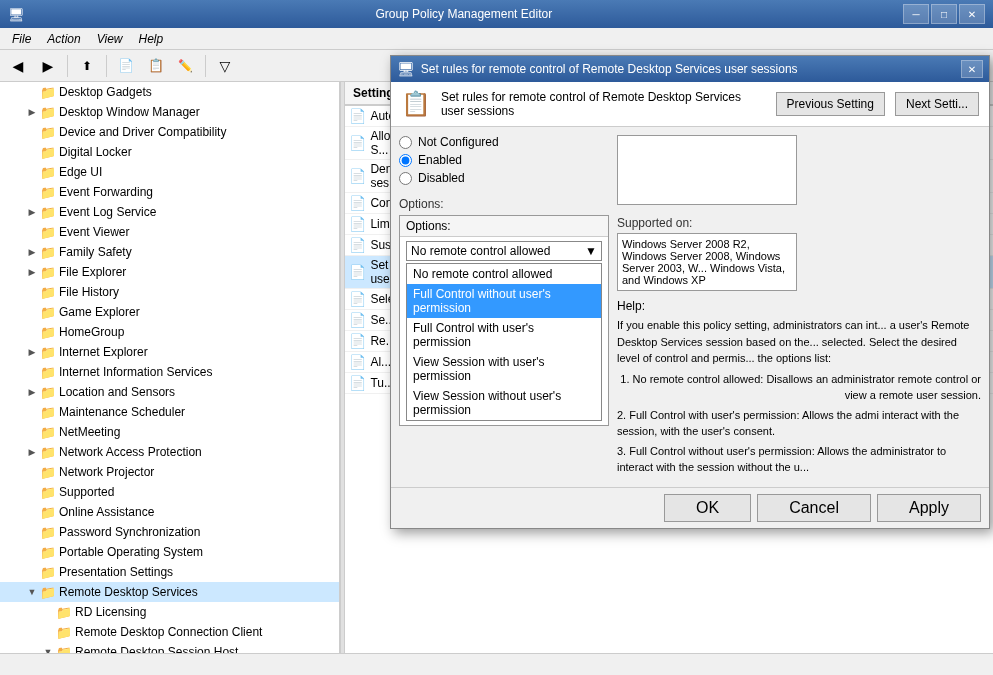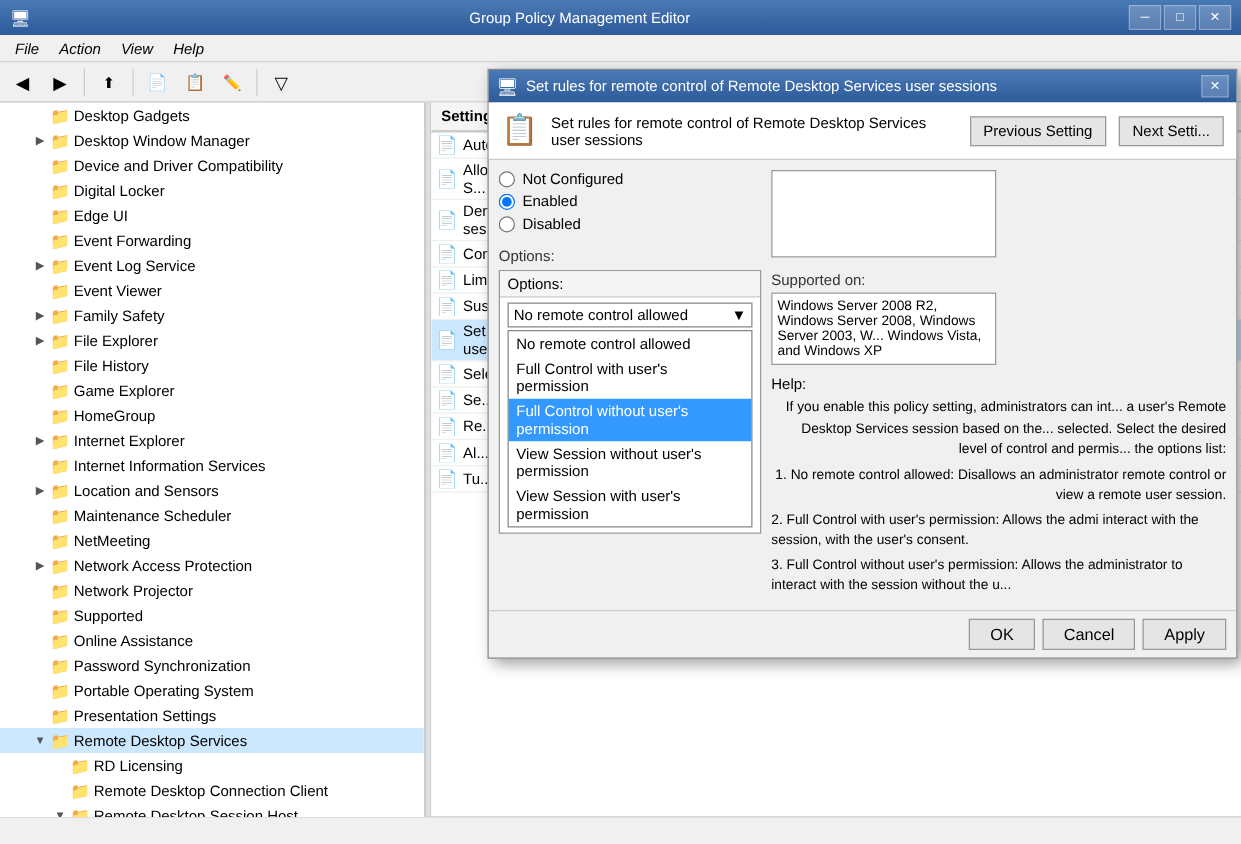--- a/index.html
+++ b/index.html
@@ -262,24 +262,24 @@
       padding: 3px 6px;
       cursor: pointer;
     }
     .dropdown-list-item.selected { background: #3399ff; color: white; }
 
     .help-section { font-size: 11px; line-height: 1.5; }
     .help-title { font-size: 12px; margin-bottom: 4px; }
 
     .modal-footer { padding: 6px 8px; border-top: 1px solid #ccc; display: flex; justify-content: flex-end; gap: 6px; }
     .footer-btn {
-      padding: 4px 16px;
+      padding: 4px 31px;
       background: #e5e5e5;
       border: 1px solid #999;
-      font-size: 13px;
+      font-size: 16px;
       cursor: pointer;
     }
 
     
     ::-webkit-scrollbar { width: 14px; height: 14px; }
     ::-webkit-scrollbar-track { background: #f0f0f0; }
     ::-webkit-scrollbar-thumb { background: #c0c0c0; border: 1px solid #999; }
   </style>
 </head>
 <body>
@@ -648,42 +648,42 @@
             <div class="options-inner-label">Options:</div>
             <div class="dropdown-wrapper">
 
               <div style="border:1px solid #888; background:white; padding:2px 4px; font-size:12px; display:flex; justify-content:space-between; align-items:center; cursor:pointer; margin-bottom:2px;">
                 <span>No remote control allowed</span>
                 <span>▼</span>
               </div>
 
               <div class="dropdown-list">
                 <div class="dropdown-list-item">No remote control allowed</div>
+                <div class="dropdown-list-item selected">Full Control without user's permission</div>
                 <div class="dropdown-list-item">Full Control with user's permission</div>
-                <div class="dropdown-list-item selected">Full Control without user's permission</div>
+                <div class="dropdown-list-item">View Session with user's permission</div>
                 <div class="dropdown-list-item">View Session without user's permission</div>
-                <div class="dropdown-list-item">View Session with user's permission</div>
               </div>
             </div>
           </div>
         </div>
       </div>
 
       <div class="modal-right">
         <div style="margin-bottom:8px;">
           <textarea class="comment-box" style=""></textarea>
         </div>
         <div style="margin-bottom:8px;">
           <div class="field-label">Supported on:</div>
           <div class="supported-box">Windows Server 2008 R2, Windows Server 2008, Windows Server 2003, W... Windows Vista, and Windows XP</div>
         </div>
         <div>
           <div class="help-title">Help:</div>
           <div class="help-section">
-            <div style="margin-bottom:4px;text-align:right;">If you enable this policy setting, administrators can int... a user's Remote Desktop Services session based on the... selected. Select the desired level of control and permis... the options list:</div>
+            <div style="margin-bottom:4px;">If you enable this policy setting, administrators can int... a user's Remote Desktop Services session based on the... selected. Select the desired level of control and permis... the options list:</div>
             <div style="margin-bottom:3px;text-align:right;">1. No remote control allowed: Disallows an administrator remote control or view a remote user session.</div>
             <div style="margin-bottom:3px;">2. Full Control with user's permission: Allows the admi interact with the session, with the user's consent.</div>
             <div style="margin-bottom:3px;">3. Full Control without user's permission: Allows the administrator to interact with the session without the u...</div>
           </div>
         </div>
       </div>
     </div>
 
     <div class="modal-footer">
       <button class="footer-btn">OK</button>

